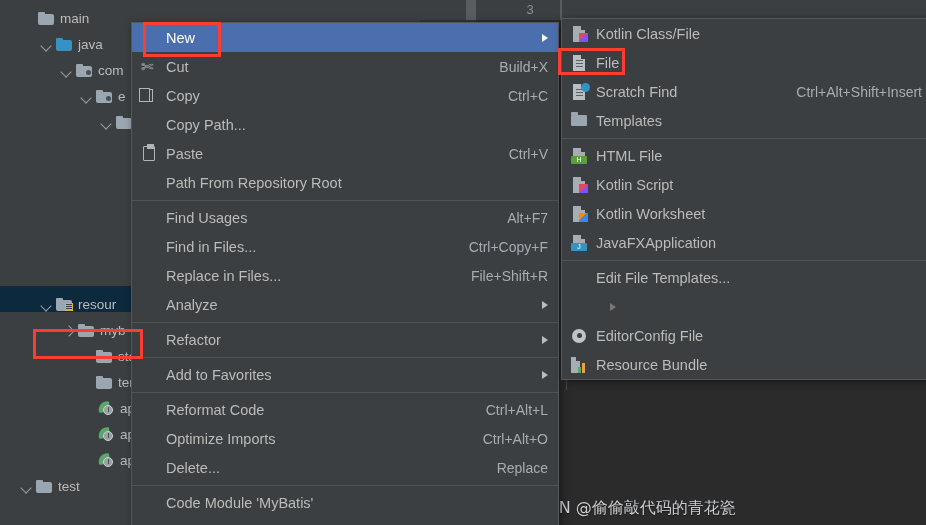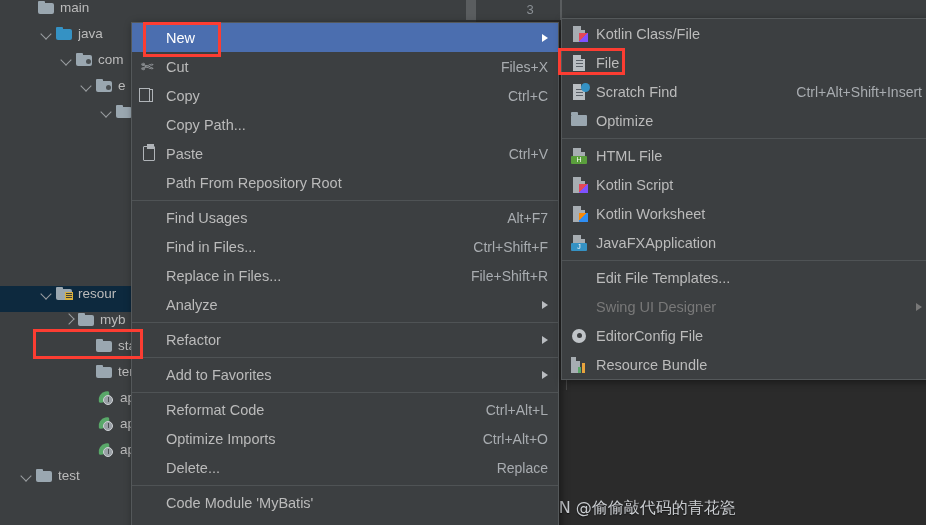--- a/index.html
+++ b/index.html
@@ -11,21 +11,21 @@
   }
   #root { position: relative; width: 926px; height: 525px; background: #3c3f41; }
 
   
   #project-tree {
     position: absolute; left: 0; top: 0; width: 420px; height: 525px;
     background: #3c3f41;
     font-size: 13.5px; color: #bbbbbb;
   }
   .tree-row {
-    position: relative; height: 26px; display: flex; align-items: flex-start;
+    position: relative; height: 26px; display: flex; align-items: flex-end;
     white-space: nowrap;
   }
   .tree-row.selected { background: #0d293e; }
   .twisty {
     width: 14px; height: 14px; flex: 0 0 14px; position: relative; margin-right: 2px;
   }
   .twisty.down::before {
     content: ""; position: absolute; left: 2px; top: 4px;
     width: 7px; height: 7px;
     border-right: 1.6px solid #9a9da1; border-bottom: 1.6px solid #9a9da1;
@@ -350,21 +350,21 @@
       <span class="mi-icon"></span>
       <span class="mi-label">New</span>
       <span class="arrow"></span>
     </div>
 
     <div class="mi">
       <span class="mi-icon">
           <span class="ico-scissors">✄</span>
         </span>
       <span class="mi-label">Cut</span>
-      <span class="mi-accel">Files+X</span>
+      <span class="mi-accel">Build+X</span>
     </div>
 
     <div class="mi">
       <span class="mi-icon">
           <span class="ico-copy"></span>
         </span>
       <span class="mi-label">Copy</span>
       <span class="mi-accel">Ctrl+C</span>
     </div>
 
@@ -390,21 +390,21 @@
 
     <div class="mi">
       <span class="mi-icon"></span>
       <span class="mi-label">Find Usages</span>
       <span class="mi-accel">Alt+F7</span>
     </div>
 
     <div class="mi">
       <span class="mi-icon"></span>
       <span class="mi-label">Find in Files...</span>
-      <span class="mi-accel">Ctrl+Shift+F</span>
+      <span class="mi-accel">Ctrl+Copy+F</span>
     </div>
 
     <div class="mi">
       <span class="mi-icon"></span>
       <span class="mi-label">Replace in Files...</span>
       <span class="mi-accel">File+Shift+R</span>
     </div>
 
     <div class="mi">
       <span class="mi-icon"></span>
@@ -493,21 +493,21 @@
             <span class="lines"></span>
           </span><span class="ico-scratch"><span class="clock" style="position:absolute;left:11px;top:0;"></span></span></span>
       <span class="mi-label">Scratch Find</span>
       <span class="mi-accel">Ctrl+Alt+Shift+Insert</span>
     </div>
 
     <div class="mi">
       <span class="mi-icon">
           <span class="ico-dir"></span>
         </span>
-      <span class="mi-label">Optimize</span>
+      <span class="mi-label">Templates</span>
     </div>
 
 
     <div class="sep"></div>
 
     <div class="mi">
       <span class="mi-icon">
           <span class="ico-file grey">
             <span class="corner"></span>
           </span>
@@ -552,21 +552,20 @@
 
     <div class="sep"></div>
 
     <div class="mi">
       <span class="mi-icon"></span>
       <span class="mi-label">Edit File Templates...</span>
     </div>
 
     <div class="mi disabled">
       <span class="mi-icon"></span>
-      <span class="mi-label">Swing UI Designer</span>
       <span class="arrow"></span>
     </div>
 
     <div class="mi">
       <span class="mi-icon">
           <span class="ico-gear"></span>
         </span>
       <span class="mi-label">EditorConfig File</span>
     </div>
 

